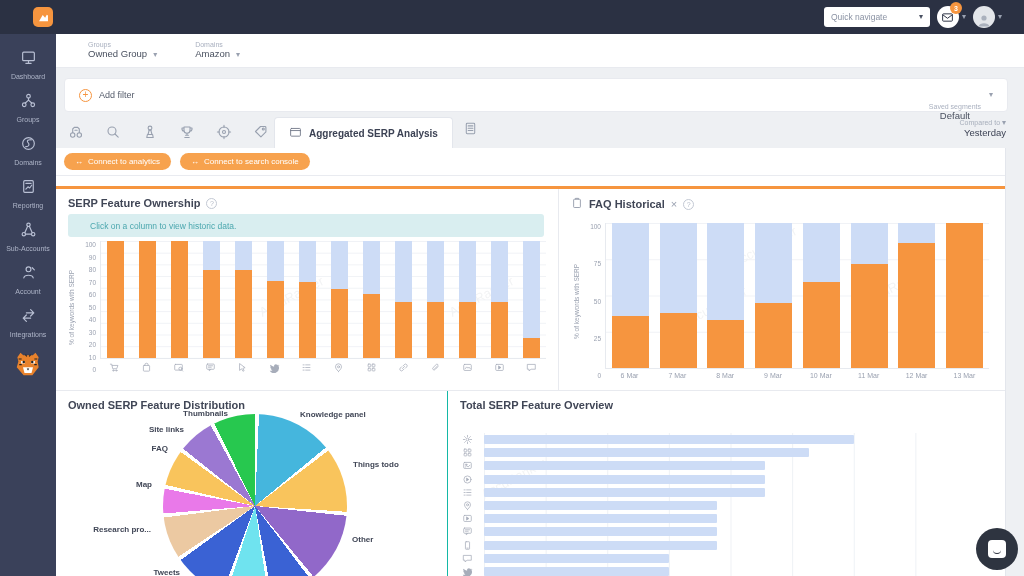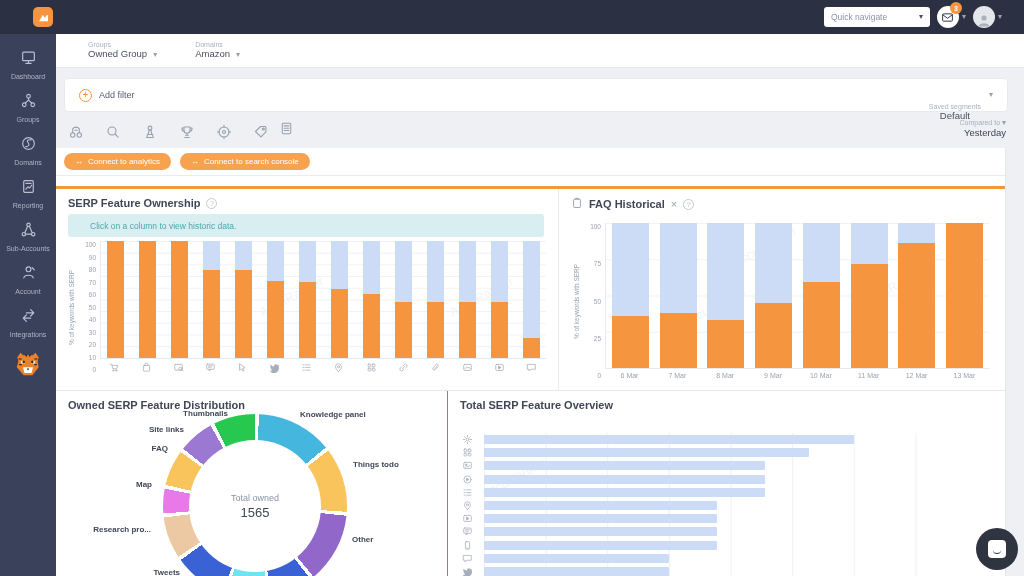--- a/index.html
+++ b/index.html
@@ -279,20 +279,27 @@
         <div class="icontab"><svg viewBox="0 0 16 16" fill="none" stroke="currentColor" stroke-width="1.1" stroke-linecap="round" stroke-linejoin="round">
             <circle cx="8" cy="8" r="5"></circle>
             <circle cx="8" cy="8" r="1.5"></circle>
             <path d="M8 1.4v2M8 12.6v2M1.4 8h2M12.6 8h2"></path>
           </svg></div>
         <div class="icontab"><svg viewBox="0 0 16 16" fill="none" stroke="currentColor" stroke-width="1.1" stroke-linecap="round" stroke-linejoin="round">
             <path d="M2.5 7.5l5-5H12a.9.9 0 01.9.9v4.5l-5 5z"></path>
             <circle cx="10.3" cy="5" r="1"></circle>
           </svg></div>
       </div>
+    <div class="activetab">
+      <span class="ic" id="active-tab-icon"><svg viewBox="0 0 16 16" fill="none" stroke="currentColor" stroke-width="1.1" stroke-linecap="round" stroke-linejoin="round">
+            <rect x="2" y="3" width="12" height="9.5" rx="1"></rect>
+            <path d="M2 5.6h12"></path>
+          </svg></span>
+      <span>Aggregated SERP Analysis</span>
+    </div>
     <div class="notestab" id="notes-tab"><svg viewBox="0 0 16 16" fill="none" stroke="currentColor" stroke-width="1.1" stroke-linecap="round" stroke-linejoin="round">
           <rect x="3.5" y="2.5" width="9" height="11" rx="1"></rect>
           <path d="M5.5 5.2h5M5.5 7.7h5M5.5 10.2h5"></path>
         </svg></div>
     <div class="comparedto">
       <div class="small"><span>Compared to</span> <span class="caret">▾</span></div>
       <div class="big">Yesterday</div>
     </div>
   </div>
 
@@ -581,24 +588,20 @@
         </div>
       </div>
 
       <div class="row2">
 
         <div class="panel p2l">
           <div class="ptitle">
               <span>Owned SERP Feature Distribution</span>
             </div>
           <div class="ring" id="donut" style="background: conic-gradient(rgb(255, 255, 255) 0%, rgb(255, 255, 255) 0.7%, rgb(69, 182, 221) 0.7%, rgb(69, 182, 221) 14%, rgb(255, 255, 255) 14%, rgb(255, 255, 255) 14.7%, rgb(249, 196, 92) 14.7%, rgb(249, 196, 92) 26%, rgb(255, 255, 255) 26%, rgb(255, 255, 255) 26.7%, rgb(145, 104, 201) 26.7%, rgb(145, 104, 201) 39%, rgb(255, 255, 255) 39%, rgb(255, 255, 255) 39.7%, rgb(58, 98, 212) 39.7%, rgb(58, 98, 212) 47%, rgb(255, 255, 255) 47%, rgb(255, 255, 255) 47.7%, rgb(111, 227, 239) 47.7%, rgb(111, 227, 239) 55%, rgb(255, 255, 255) 55%, rgb(255, 255, 255) 55.7%, rgb(58, 98, 212) 55.7%, rgb(58, 98, 212) 65%, rgb(255, 255, 255) 65%, rgb(255, 255, 255) 65.7%, rgb(236, 201, 162) 65.7%, rgb(236, 201, 162) 73%, rgb(255, 255, 255) 73%, rgb(255, 255, 255) 73.7%, rgb(233, 121, 233) 73.7%, rgb(233, 121, 233) 78%, rgb(255, 255, 255) 78%, rgb(255, 255, 255) 78.7%, rgb(249, 196, 92) 78.7%, rgb(249, 196, 92) 85%, rgb(255, 255, 255) 85%, rgb(255, 255, 255) 85.7%, rgb(155, 120, 210) 85.7%, rgb(155, 120, 210) 92%, rgb(255, 255, 255) 92%, rgb(255, 255, 255) 92.7%, rgb(39, 200, 79) 92.7%, rgb(39, 200, 79) 100%);"></div>
-          <div class="hole">
-            <span class="cl">Total owned</span>
-            <span class="cv">1565</span>
-          </div>
           <div class="dlabel r" style="right:219px; top:18px">Thumbnails</div>
           <div class="dlabel" style="left:244px; top:19px">Knowledge panel</div>
           <div class="dlabel r" style="right:263px; top:34px">Site links</div>
           <div class="dlabel r" style="right:279px; top:53px">FAQ</div>
           <div class="dlabel r" style="right:295px; top:89px">Map</div>
           <div class="dlabel r" style="right:296px; top:134px">Research pro...</div>
           <div class="dlabel r" style="right:267px; top:177px">Tweets</div>
           <div class="dlabel" style="left:297px; top:69px">Things todo</div>
           <div class="dlabel" style="left:296px; top:144px">Other</div>
         </div>

